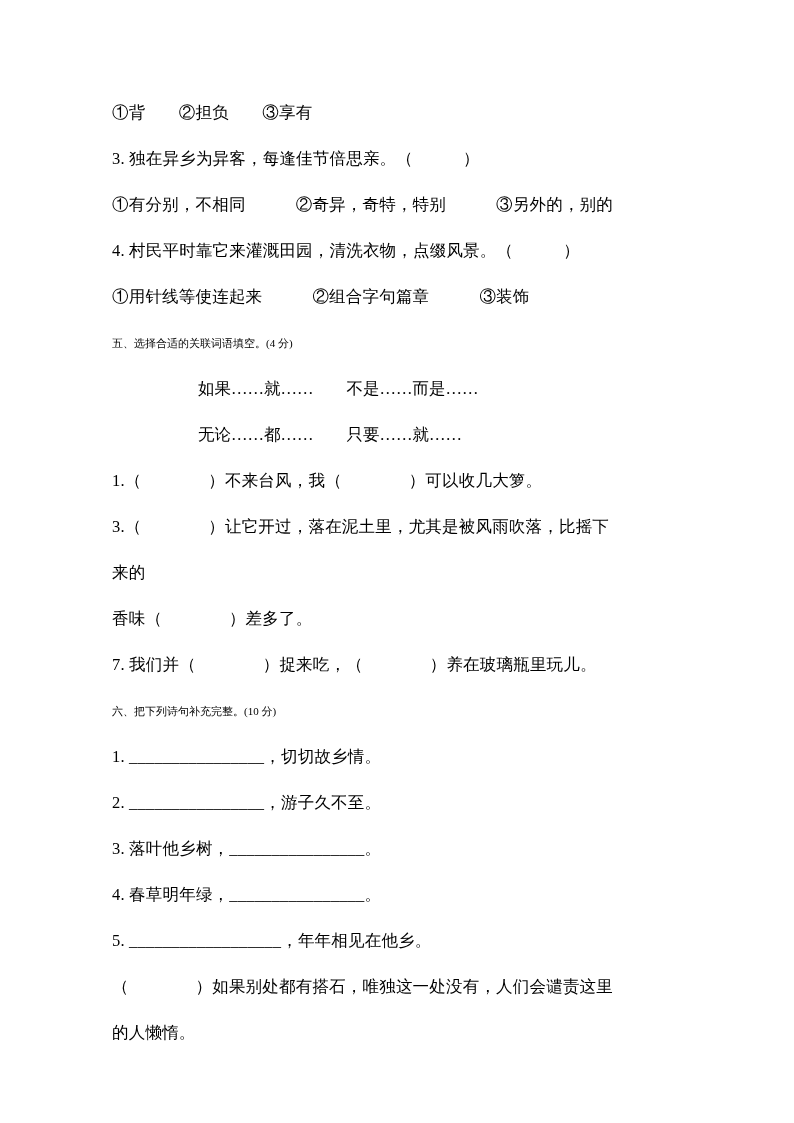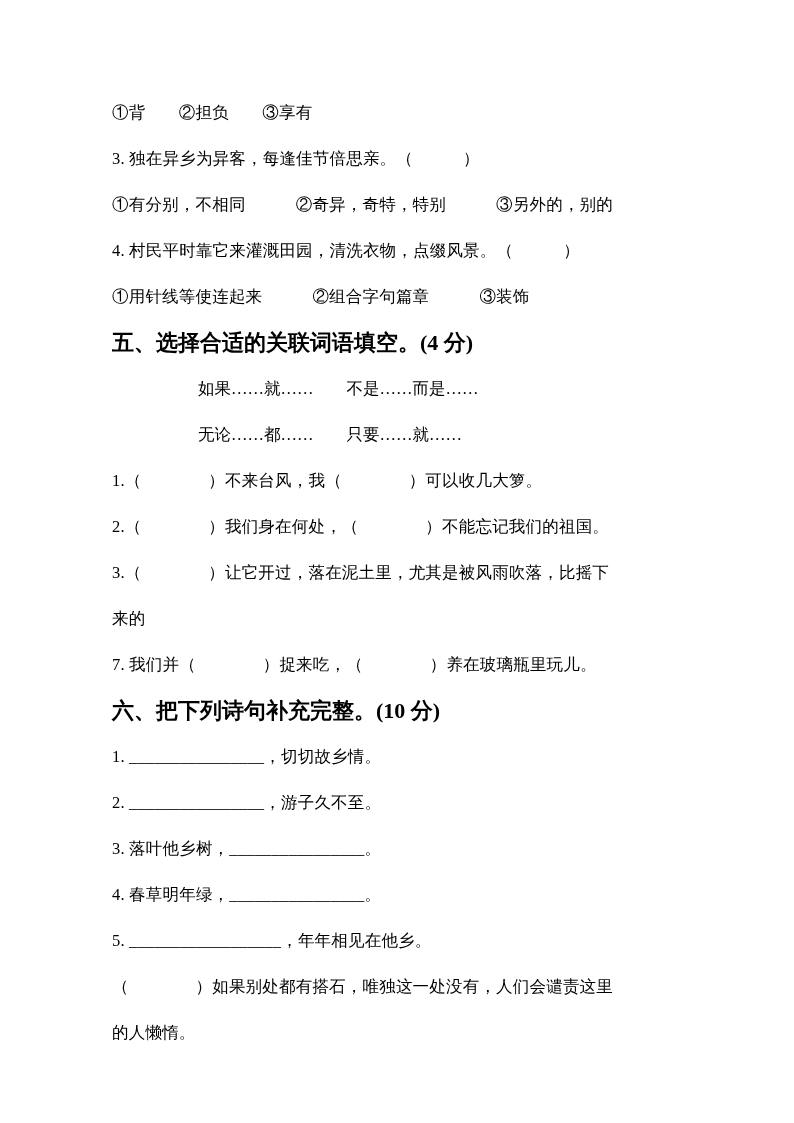--- a/index.html
+++ b/index.html
@@ -20,23 +20,22 @@
     box-sizing: border-box;
     padding: 90px 105px 60px 112px;
   }
   .line {
     font-size: 16.5px;
     line-height: 46px;
     white-space: pre-wrap;
     letter-spacing: 0.2px;
   }
   .sect {
-    font-size: 22px;
+    font-size: 11px;
     line-height: 46px;
-    font-weight: bold;
   }
   .wordbank {
     font-size: 16.5px;
     line-height: 46px;
     padding-left: 86px;
     white-space: pre;
   }
 </style>
 </head>
 <body>
@@ -47,22 +46,22 @@
   <div class="line">3. 独在异乡为异客，每逢佳节倍思亲。（　　　）</div>
   <div class="line">①有分别，不相同　　　②奇异，奇特，特别　　　③另外的，别的</div>
   <div class="line">4. 村民平时靠它来灌溉田园，清洗衣物，点缀风景。（　　　）</div>
   <div class="line">①用针线等使连起来　　　②组合字句篇章　　　③装饰</div>
 
   <div class="sect">五、选择合适的关联词语填空。(4 分)</div>
   <div class="wordbank">如果……就……　　不是……而是……</div>
   <div class="wordbank">无论……都……　　只要……就……</div>
 
   <div class="line">1.（　　　　）不来台风，我（　　　　）可以收几大箩。</div>
-  <div class="line">2.（　　　　）我们身在何处，（　　　　）不能忘记我们的祖国。</div>
   <div class="line">3.（　　　　）让它开过，落在泥土里，尤其是被风雨吹落，比摇下来的</div>
+  <div class="line">香味（　　　　）差多了。</div>
   <div class="line">7. 我们并（　　　　）捉来吃，（　　　　）养在玻璃瓶里玩儿。</div>
 
   <div class="sect">六、把下列诗句补充完整。(10 分)</div>
   <div class="line">1. ________________，切切故乡情。</div>
   <div class="line">2. ________________，游子久不至。</div>
   <div class="line">3. 落叶他乡树，________________。</div>
   <div class="line">4. 春草明年绿，________________。</div>
   <div class="line">5. __________________，年年相见在他乡。</div>
 
   <div class="line">（　　　　）如果别处都有搭石，唯独这一处没有，人们会谴责这里</div>

